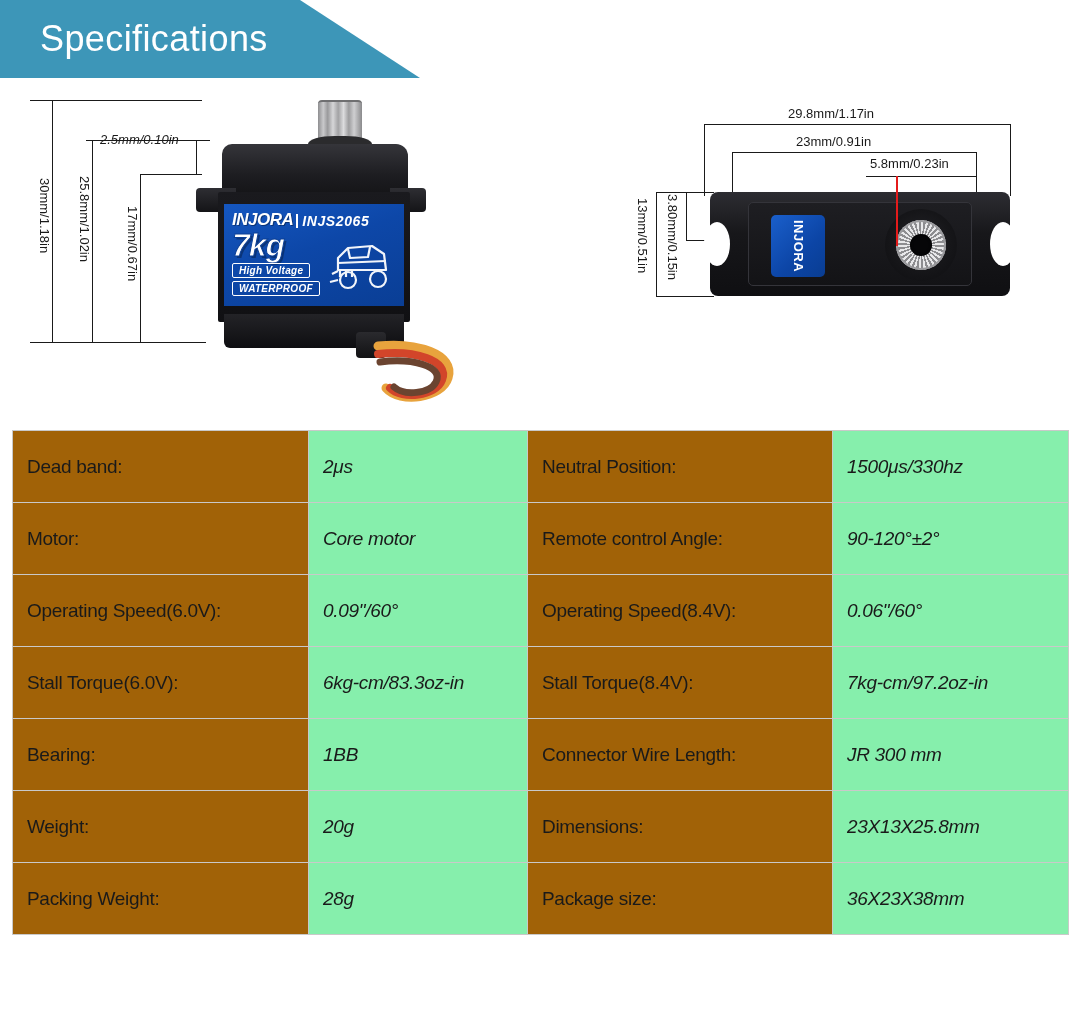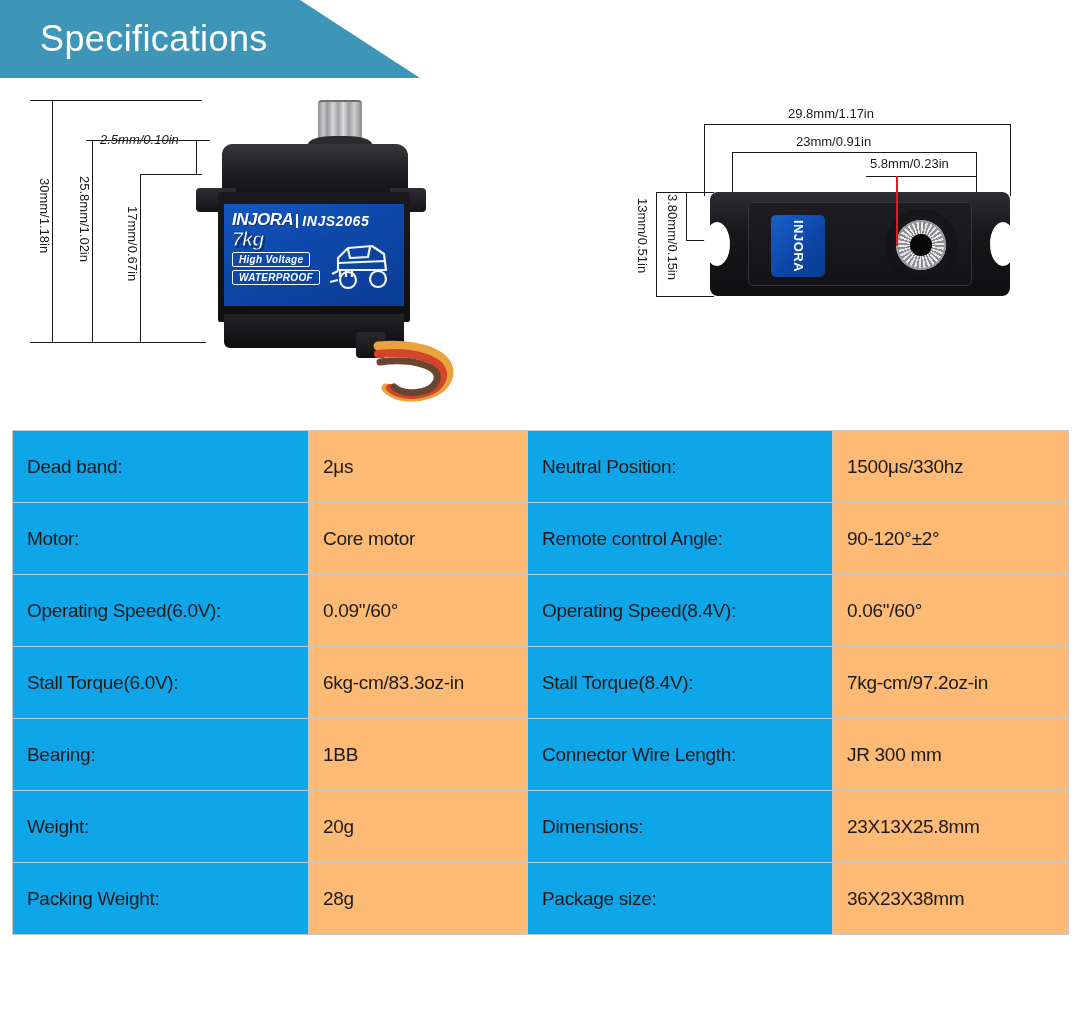--- a/index.html
+++ b/index.html
@@ -153,21 +153,21 @@
     font-weight: bold;
     font-style: italic;
     letter-spacing: 0.6px;
     line-height: 1;
     border-left: 2px solid #fff;
     padding-left: 4px;
     text-align: center;
   }
   .lbl-kg {
     color: #ffffff;
-    font-size: 20px;
+    font-size: 32px;
     font-weight: bold;
     font-style: italic;
     letter-spacing: -1px;
     line-height: 0.95;
     margin-top: 2px;
     text-shadow: 2px 2px 0 rgba(0,0,0,0.3);
     -webkit-text-stroke: 1px #0a3e95;
   }
   .lbl-badge {
     display: inline-block;
@@ -289,22 +289,22 @@
   .spec-table td {
     border: 1px solid #c9c9c9;
     height: 72px;
     padding: 0 14px;
     font-size: 19px;
     color: #1a1a1a;
     font-family: "Liberation Sans", sans-serif;
     vertical-align: middle;
     letter-spacing: -0.3px;
   }
-  .cell-label { background: #0ea5e9; }
-  .cell-value { background: #fdba74; }
+  .cell-label { background: #a16207; }
+  .cell-value { background: #86efac; font-style: italic; }
   .col-l1 { width: 296px; }
   .col-v1 { width: 219px; }
   .col-l2 { width: 305px; }
   .col-v2 { width: 236px; }
 </style>
 </head>
 <body>
 
 <div class="banner">
   <div class="banner-title">Specifications</div>

